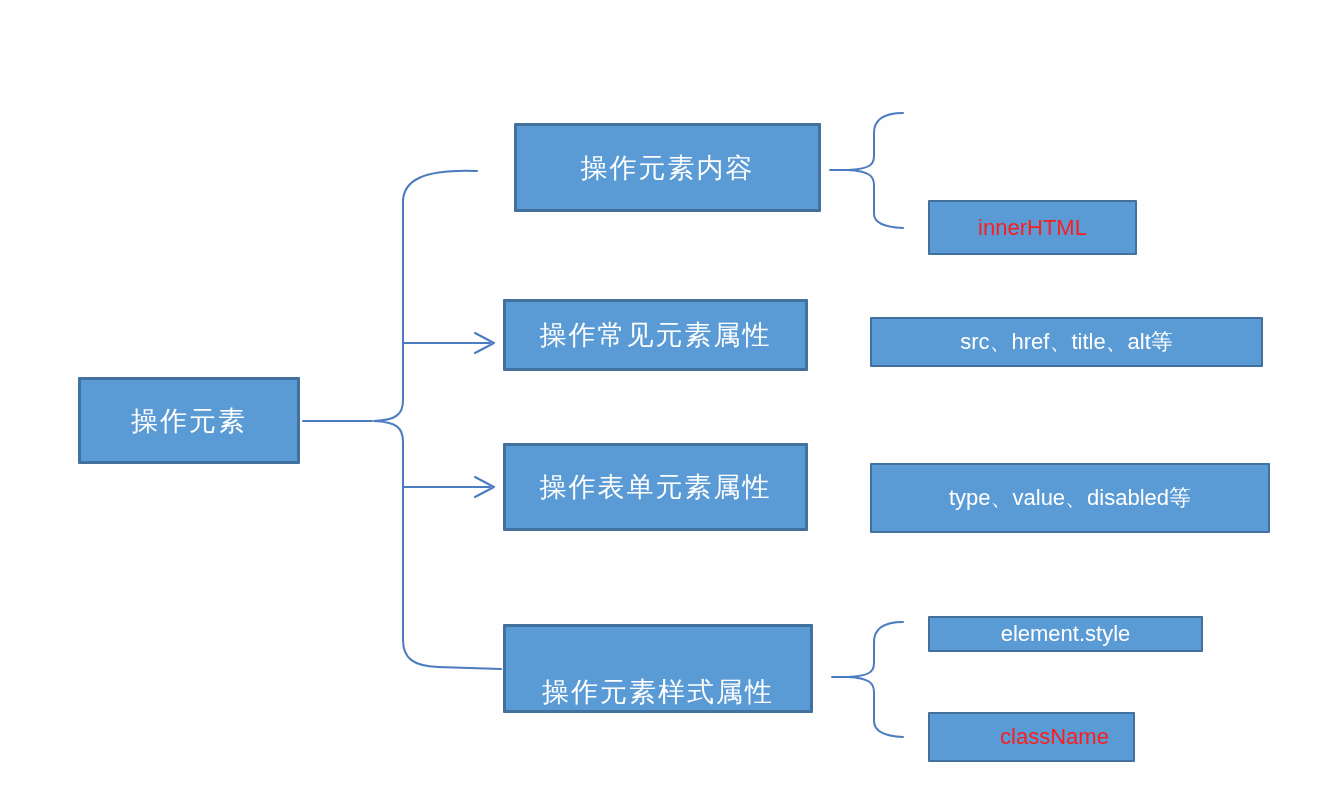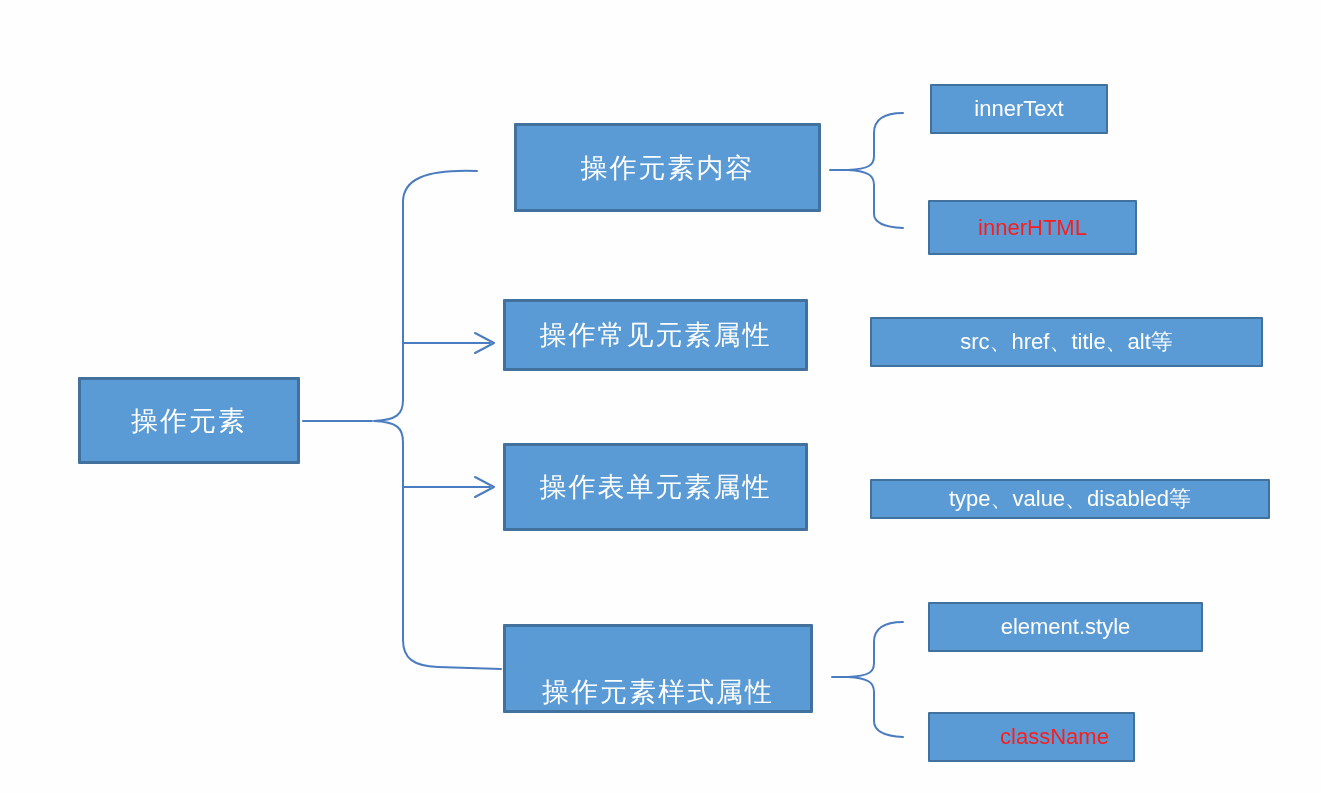--- a/index.html
+++ b/index.html
@@ -46,22 +46,22 @@
 
   
   .n-root   { left: 78px;  top: 377px; width: 222px; height: 87px; }
   .n-b1     { left: 514px; top: 123px; width: 307px; height: 89px; }
   .n-b2     { left: 503px; top: 299px; width: 305px; height: 72px; text-align: right; }
   .n-b3     { left: 503px; top: 443px; width: 305px; height: 88px; }
   .n-b4     { left: 503px; top: 624px; width: 310px; height: 89px; align-items: flex-end; }
   .n-innertext { left: 930px; top: 84px;  width: 178px; height: 50px; }
   .n-innerhtml { left: 928px; top: 200px; width: 209px; height: 55px; }
   .n-src       { left: 870px; top: 317px; width: 393px; height: 50px; font-size: 24px; }
-  .n-type      { left: 870px; top: 463px; width: 400px; height: 40px; font-size: 24px; margin-top: 16px; }
-  .n-elstyle   { left: 928px; top: 602px; width: 275px; height: 50px; }
+  .n-type      { left: 870px; top: 463px; width: 400px; height: 70px; font-size: 24px; }
+  .n-elstyle   { left: 928px; top: 616px; width: 275px; height: 36px; }
   .n-classname { left: 928px; top: 712px; width: 207px; height: 50px; padding-left: 46px; }
 
   svg.connectors {
     position: absolute;
     left: 0; top: 0;
     width: 1321px; height: 793px;
     pointer-events: none;
   }
   svg.connectors path, svg.connectors line, svg.connectors polyline {
     stroke: var(--connector);
@@ -125,23 +125,20 @@
   <div class="node cjk n-b2">
     <span>操作常见元素属性</span>
   </div>
   <div class="node cjk n-b3">
     <span>操作表单元素属性</span>
   </div>
   <div class="node cjk n-b4">
     <span>操作元素样式属性</span>
   </div>
 
-  <div class="node leaf n-innertext">
-    <span>innerText</span>
-  </div>
   <div class="node leaf text-red n-innerhtml">
     <span>innerHTML</span>
   </div>
   <div class="node leaf n-src">
     <span>src、href、title、alt等</span>
   </div>
   <div class="node leaf n-type">
     <span>type、value、disabled等</span>
   </div>
   <div class="node leaf n-elstyle">

